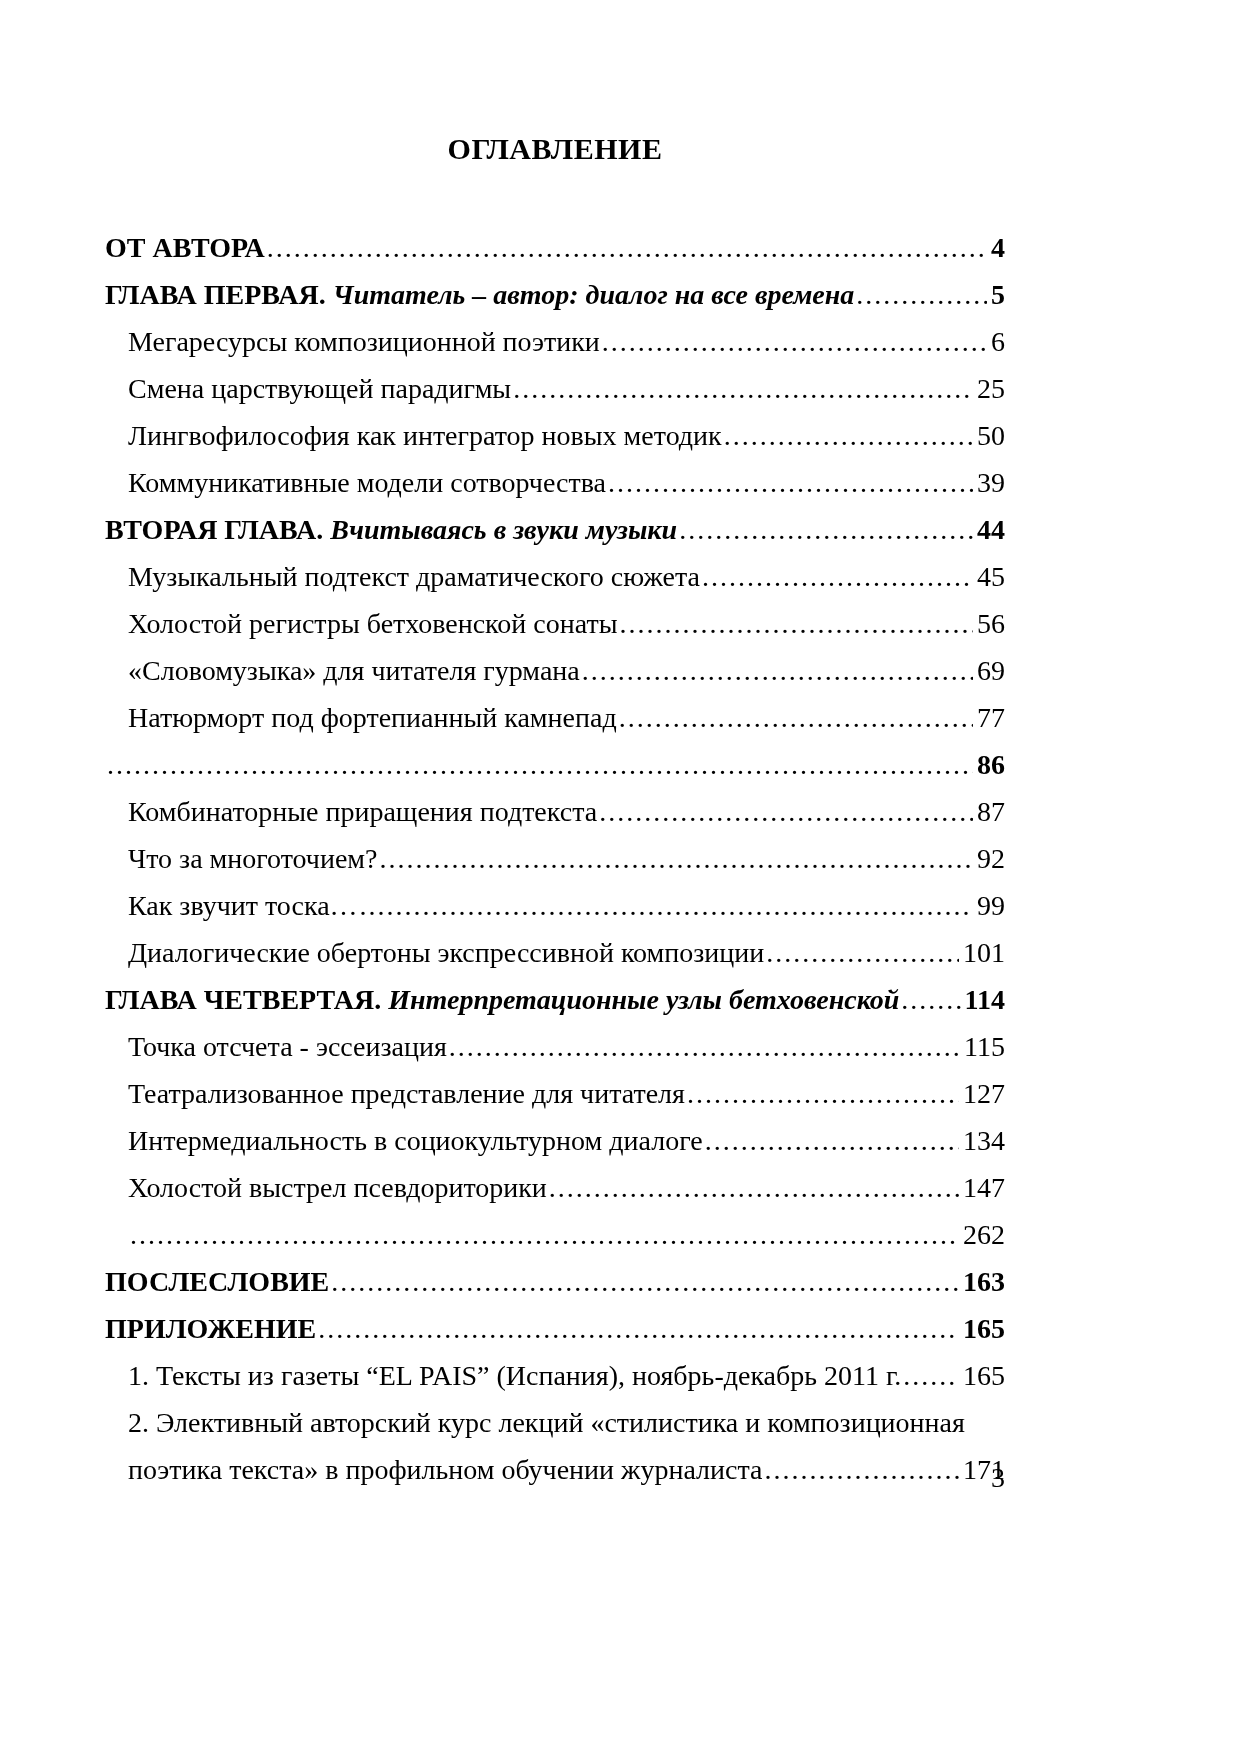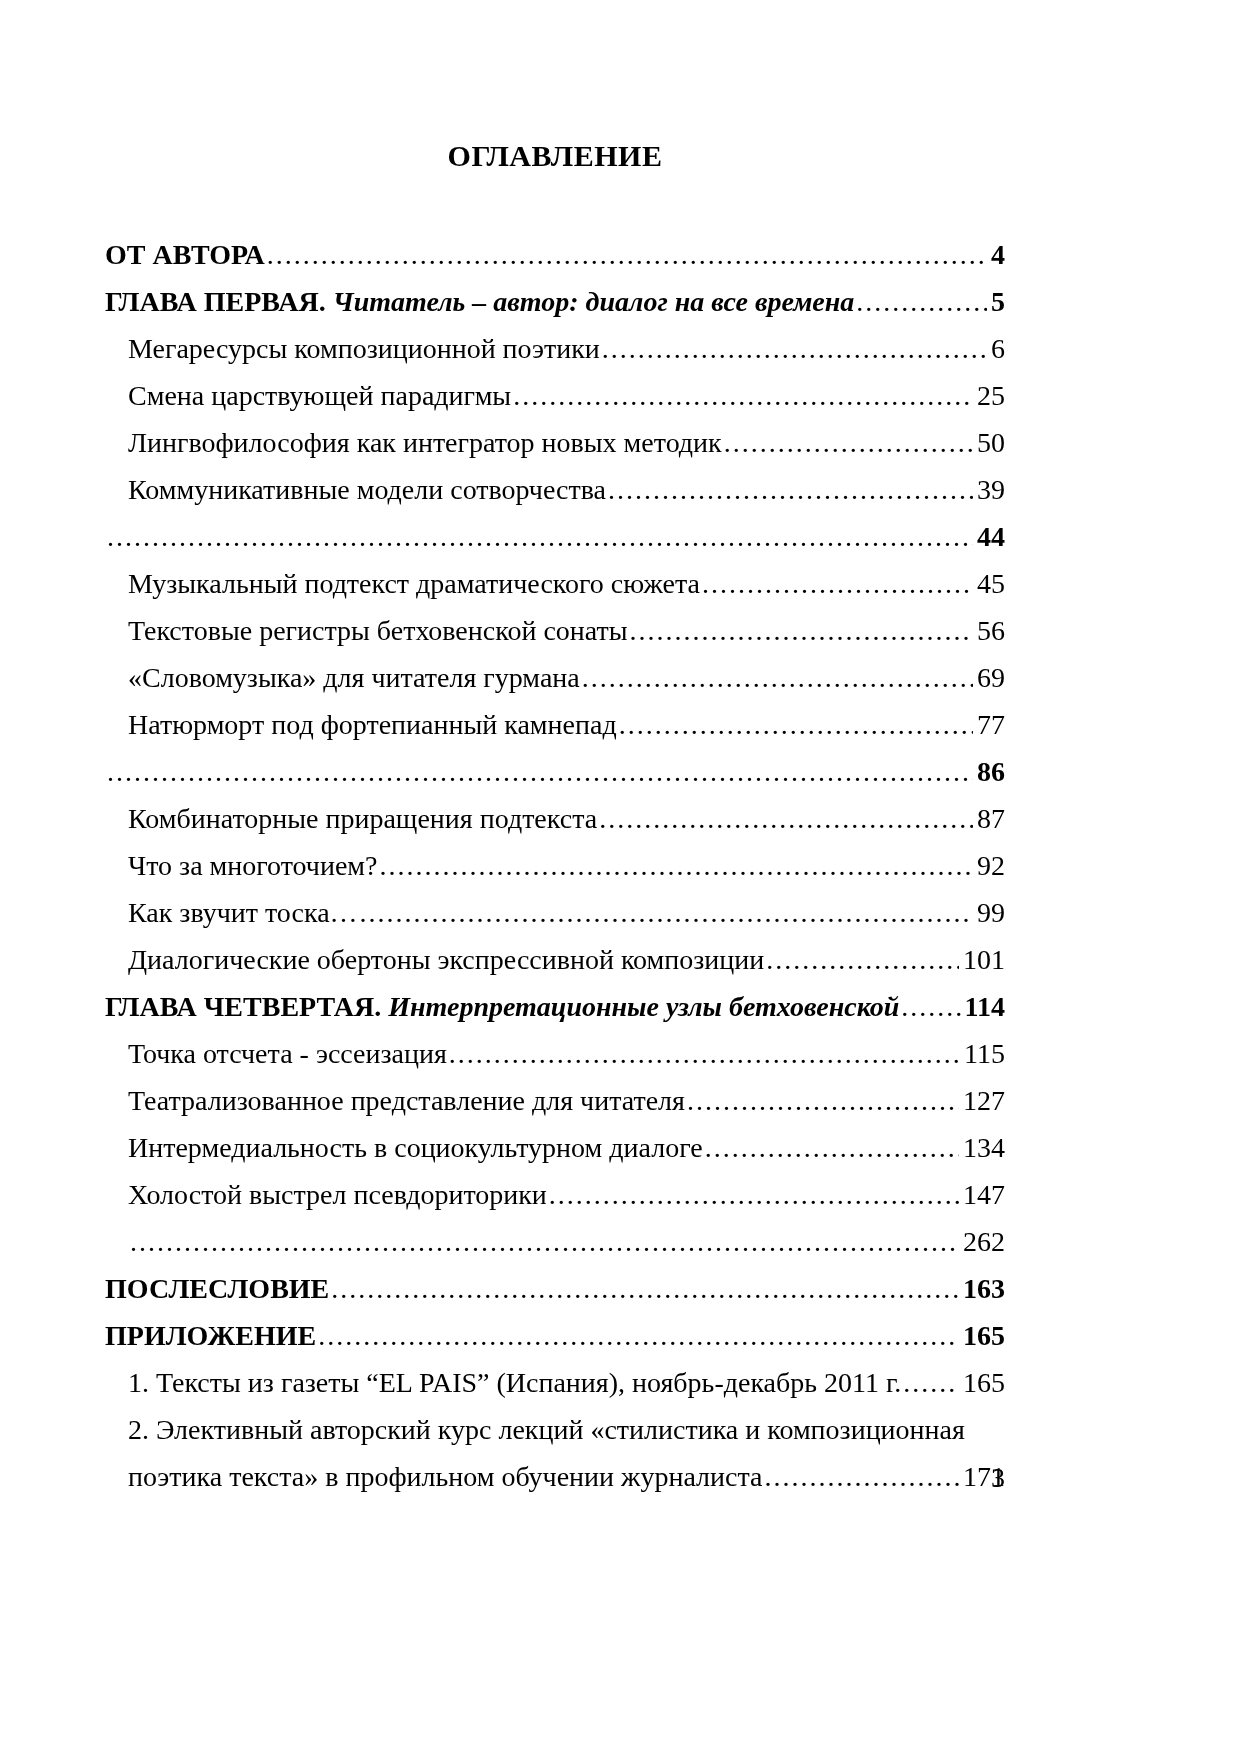--- a/index.html
+++ b/index.html
@@ -21,21 +21,21 @@
     background: #ffffff;
   }
   .content {
     position: absolute;
     left: 105px;
     top: 0;
     width: 900px;
     height: 1755px;
   }
   .title {
-    margin: 13px;
+    margin: 6px;
     padding-top: 126px;
     text-align: center;
     font-size: 30px;
     font-weight: bold;
     letter-spacing: 0.5px;
   }
   .toc {
     margin-top: 58px;
   }
   .toc-row {
@@ -113,30 +113,31 @@
           <span class="toc-text"><span>Лингвофилософия как интегратор новых методик</span></span>
           <span class="leader">............................................................................................................................................................................................................................</span>
           <span class="pagenum">50</span>
         </div>
         <div class="toc-row indent">
           <span class="toc-text"><span>Коммуникативные модели сотворчества</span></span>
           <span class="leader">............................................................................................................................................................................................................................</span>
           <span class="pagenum">39</span>
         </div>
         <div class="toc-row chapter">
+          <span class="toc-text"><span class="b">ВТОРАЯ ГЛАВА.</span><span class="bi"> Вчитываясь в звуки музыки</span></span>
           <span class="leader">............................................................................................................................................................................................................................</span>
           <span class="pagenum">44</span>
         </div>
         <div class="toc-row indent">
           <span class="toc-text"><span>Музыкальный подтекст драматического сюжета</span></span>
           <span class="leader">............................................................................................................................................................................................................................</span>
           <span class="pagenum">45</span>
         </div>
         <div class="toc-row indent">
-          <span class="toc-text"><span>Текстовые регистры бетховенской сонаты</span></span>
+          <span class="toc-text"><span>Холостой регистры бетховенской сонаты</span></span>
           <span class="leader">............................................................................................................................................................................................................................</span>
           <span class="pagenum">56</span>
         </div>
         <div class="toc-row indent">
           <span class="toc-text"><span>«Словомузыка» для читателя гурмана</span></span>
           <span class="leader">............................................................................................................................................................................................................................</span>
           <span class="pagenum">69</span>
         </div>
         <div class="toc-row indent">
           <span class="toc-text"><span>Натюрморт под фортепианный камнепад</span></span>

